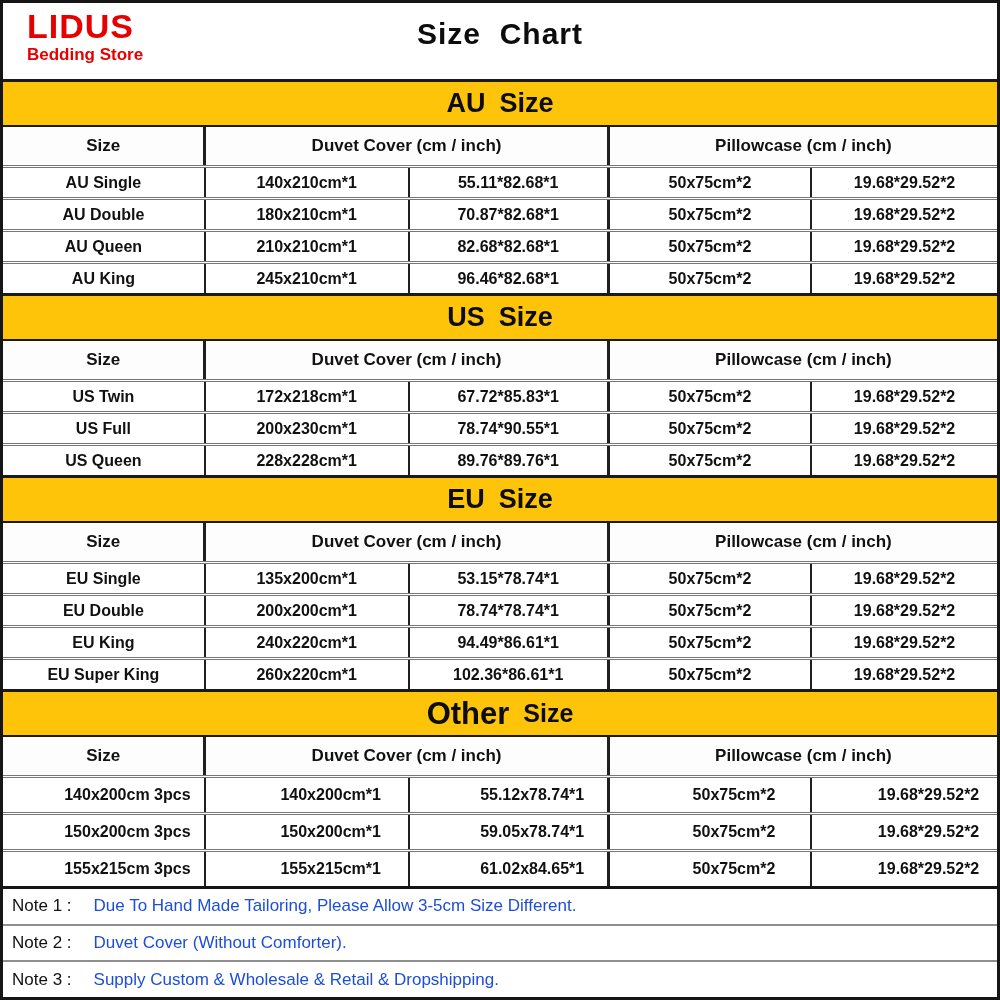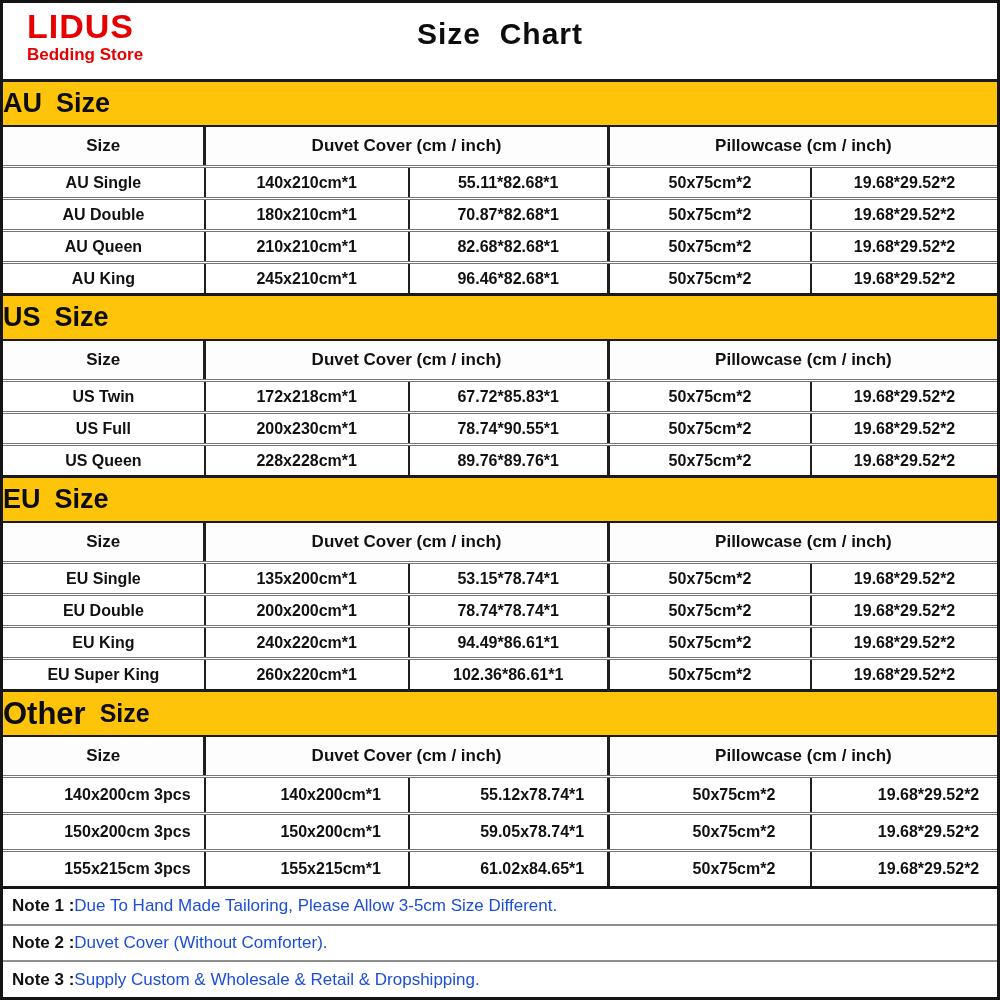--- a/index.html
+++ b/index.html
@@ -17,21 +17,21 @@
   .logo-tag  { font-size:17px; font-weight:bold; margin-top:3px; }
   .title {
     position:absolute; left:0; right:0; top:14px; margin:0;
     text-align:center; font-size:30px; font-weight:bold;
     white-space:pre; letter-spacing:1px; color:#0d0d0d;
   }
   
   .banner {
     background:var(--yellow,#fdc40a);
     border-top:3px solid #1a1a1a; border-bottom:2px solid #1a1a1a;
-    height:43px; display:flex; align-items:center; 
+    height:43px; display:flex; align-items:center; justify-content:center;
     gap:14px; flex:0 0 auto;
   }
   .banner-region, .banner-word { font-size:27px; font-weight:bold; color:#0d0d0d; }
   .sec-other .banner-region { font-size:31px; }
   .sec-other .banner-word   { font-size:25px; }
   
   table { width:100%; border-collapse:collapse; table-layout:fixed; flex:0 0 auto; }
   col.c1{width:20.3%} col.c2{width:20.5%} col.c3{width:20.1%} col.c4{width:20.4%} col.c5{width:18.7%}
   th {
     height:38px; font-size:17px; font-weight:bold; text-align:center;
@@ -46,21 +46,21 @@
   td + td { border-left:2px solid #1f1f1f; }
   td.bT { border-left:3px solid #1f1f1f;text-align:center; }
   .sec-other td { height:34px;padding-left:48px; }
   
   .notes { border-top:3px solid #151515; flex:1 1 auto; display:flex; flex-direction:column; }
   .note {
     flex:1 1 auto; display:flex; align-items:center;
     padding-left:9px; font-size:17px;
   }
   .note + .note { border-top:2px solid #8f8f8f; }
-  .note-label { font-weight:bold; margin-right:0; white-space:pre; }
+  .note-label { font-weight:normal; margin-right:22px; white-space:pre; }
   .note-text  { font-weight:normal; color:#1d4ed8; }
 </style>
 </head>
 <body>
 
 <div class="wrap">
 
   <div class="hdr">
     <div class="logo">
       <div class="logo-name">LIDUS</div>

